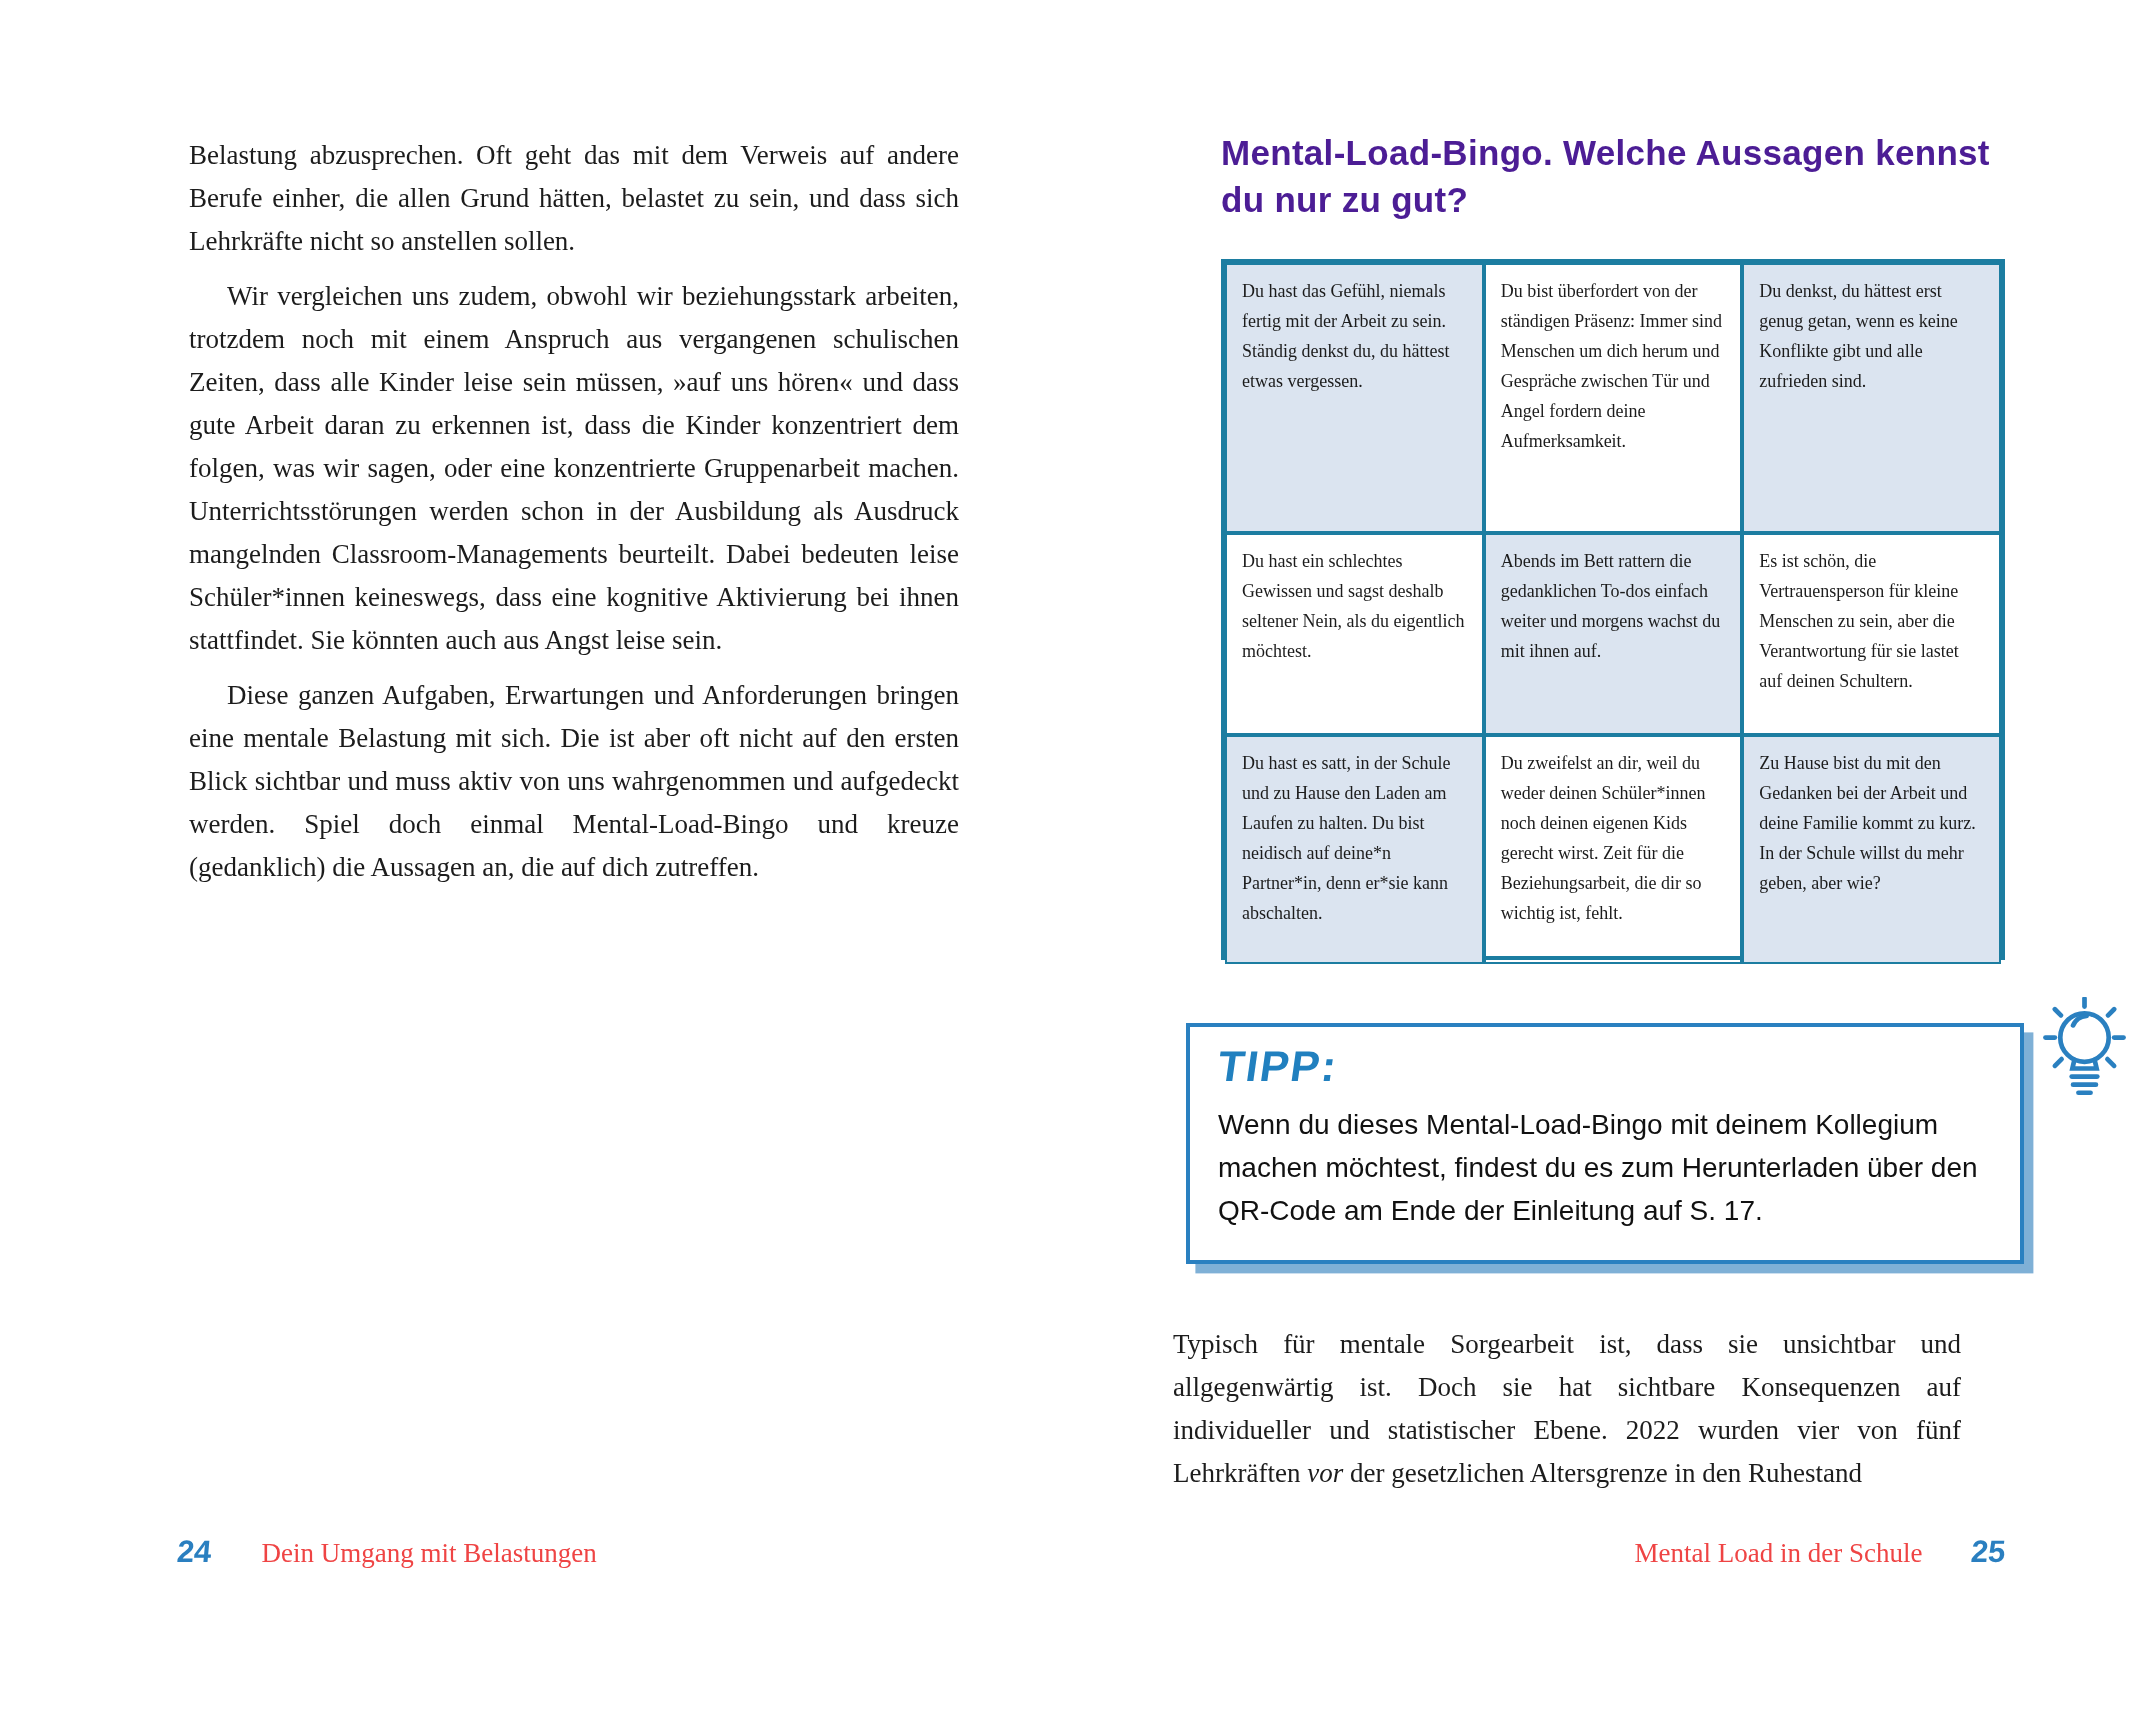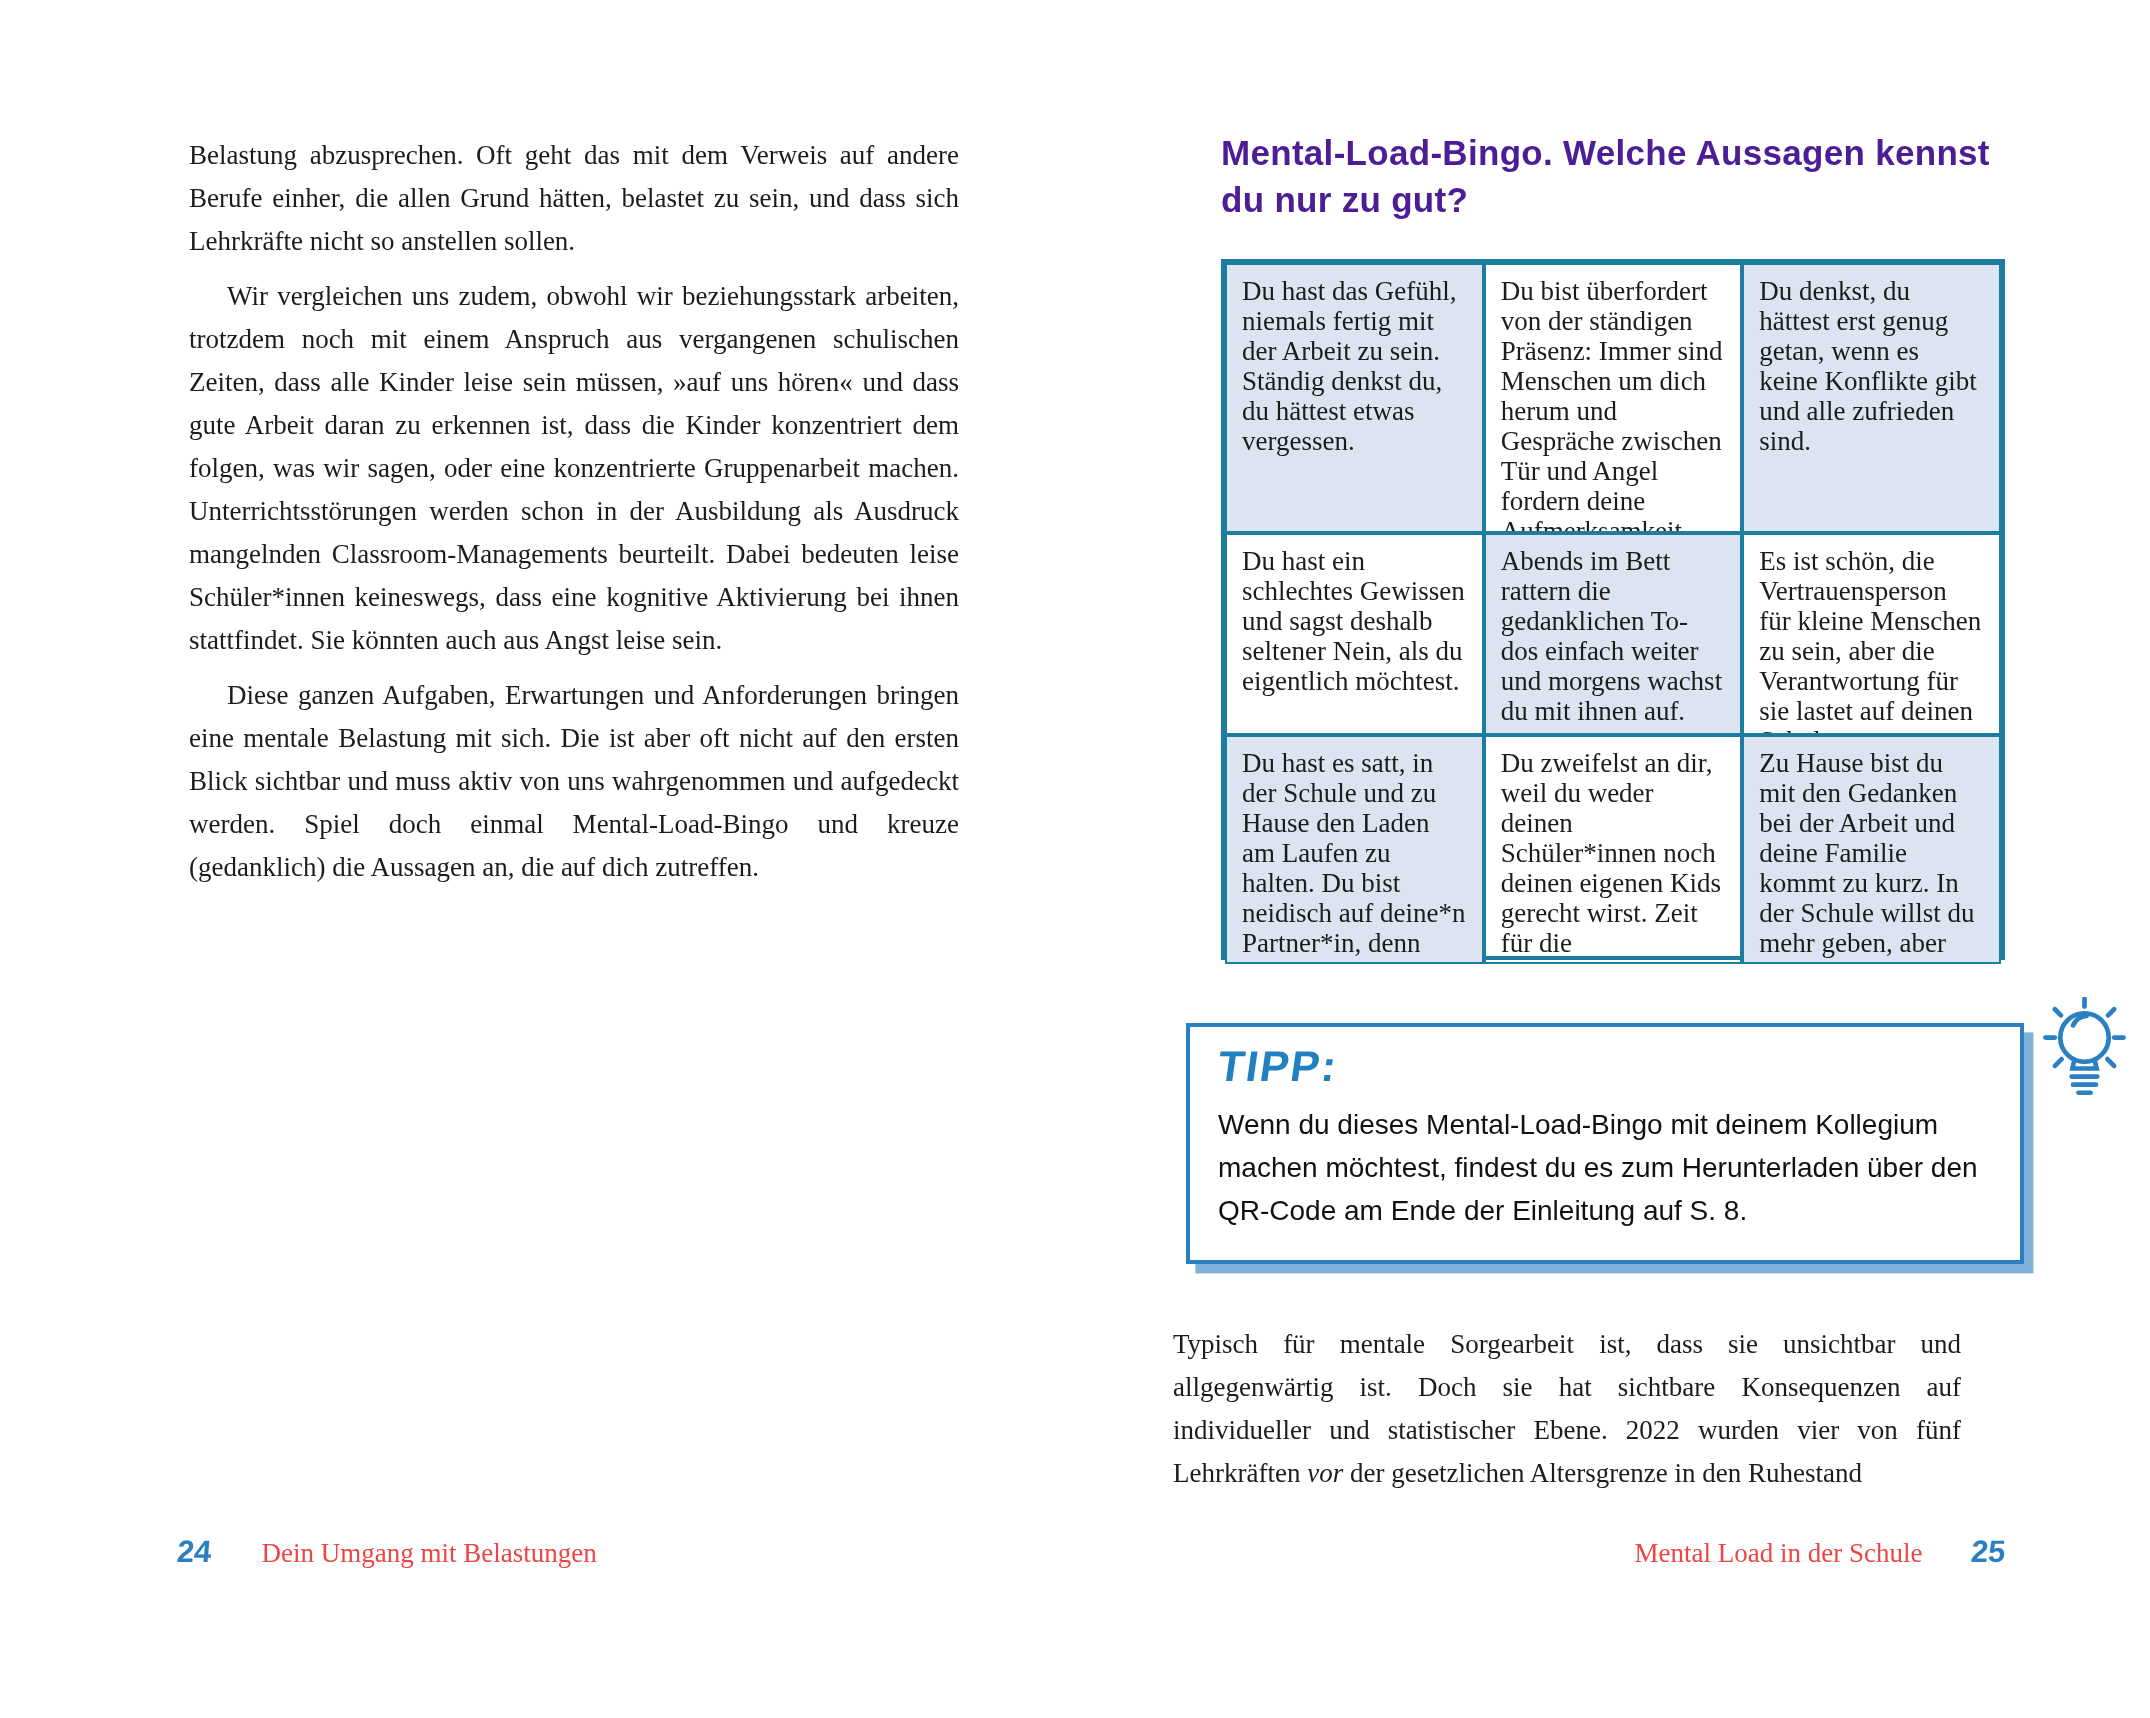--- a/index.html
+++ b/index.html
@@ -17,21 +17,21 @@
   
   .heading { position:absolute; left:1221px; top:129px; width:813px;
     font-family:"Liberation Sans", sans-serif; font-weight:bold;
     font-size:35px; line-height:47px; color:#4c1d95; letter-spacing:0.3px; }
 
   
   .bingo { position:absolute; left:1221px; top:259px; width:784px; height:701px;
     display:grid; grid-template-columns:1fr 1fr 1fr; grid-template-rows:270px 202px 229px;
     border:4px solid #1c7da1; box-sizing:border-box; background:#ffffff; }
   .bingo-cell { border:2px solid #1c7da1; box-sizing:border-box;
-    padding:10.8px 15px 6.7px 15px; font-size:27px; line-height:30px;
+    padding:10.8px 15px 6.7px 15px; font-size:18px; line-height:30px;
     hyphens:auto; -webkit-hyphens:auto; overflow:hidden; }
   .bingo-cell.shaded { background:#dbe4f0; }
 
   
   .tip-box { position:absolute; left:1186px; top:1023px; width:838px;
     box-sizing:border-box; border:4.7px solid #2a80c0;
     box-shadow:9.4px 9.4px 0 #7fb0d6; background:#ffffff;
     padding:15px 28px 28px 28px; font-family:"Liberation Sans", sans-serif; }
   .tip-title { display:inline-block; color:#2180bf; font-size:43px; font-weight:bold;
     transform:skewX(-8deg); letter-spacing:2px; margin:0 0 12px 0; }
@@ -78,21 +78,21 @@
     <div class="bingo-cell">Du hast ein schlechtes Gewissen und sagst deshalb seltener Nein, als du eigentlich möchtest.</div>
     <div class="bingo-cell shaded">Abends im Bett rattern die gedanklichen To-dos einfach weiter und morgens wachst du mit ihnen auf.</div>
     <div class="bingo-cell">Es ist schön, die Vertrauensperson für kleine Menschen zu sein, aber die Verantwortung für sie lastet auf deinen Schultern.</div>
     <div class="bingo-cell shaded">Du hast es satt, in der Schule und zu Hause den Laden am Laufen zu halten. Du bist neidisch auf deine*n Partner*in, denn er*sie kann abschalten.</div>
     <div class="bingo-cell">Du zweifelst an dir, weil du weder deinen Schüler*innen noch deinen eigenen Kids gerecht wirst. Zeit für die Beziehungsarbeit, die dir so wichtig ist, fehlt.</div>
     <div class="bingo-cell shaded">Zu Hause bist du mit den Gedanken bei der Arbeit und deine Familie kommt zu kurz. In der Schule willst du mehr geben, aber wie?</div>
   </div>
 
   <div class="tip-box">
     <div class="tip-title">TIPP:</div>
-    <p class="tip-text">Wenn du dieses Mental-Load-Bingo mit deinem Kollegium machen möchtest, findest du es zum Herunterladen über den QR-Code am Ende der Einleitung auf S. 8.</p>
+    <p class="tip-text">Wenn du dieses Mental-Load-Bingo mit deinem Kollegium machen möchtest, findest du es zum Herunterladen über den QR-Code am Ende der Einleitung auf S. 17.</p>
   </div>
 
   <div class="bulb">
     <svg width="101" height="108" viewBox="0 0 150 160">
       <g stroke="#2a80c0" stroke-width="7" fill="none" stroke-linecap="round">
         <circle cx="75" cy="60" r="36"></circle>
         <path d="M58 42 a24 24 0 0 1 20 -14"></path>
         <path d="M60 93 l-3 13 h36 l-3 -13"></path>
         <line x1="56" y1="118" x2="94" y2="118"></line>
         <line x1="58" y1="130" x2="92" y2="130"></line>

